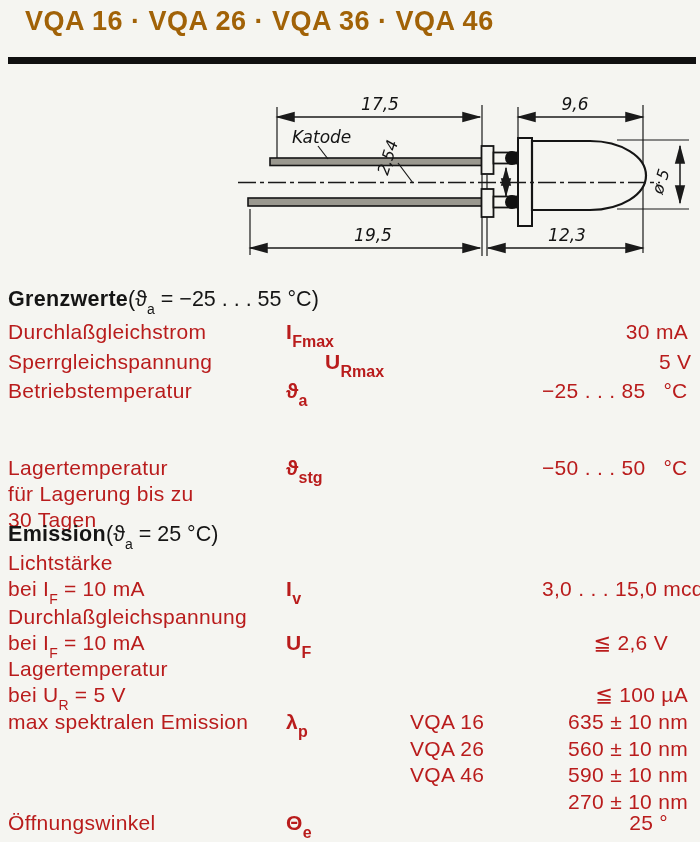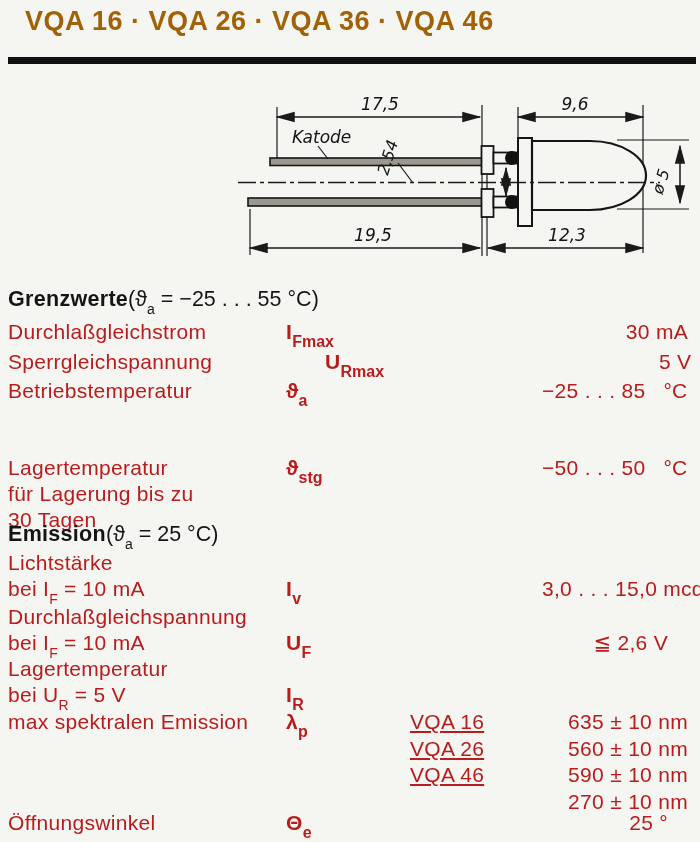--- a/index.html
+++ b/index.html
@@ -29,21 +29,21 @@
   .g-head{top:287px;}
   .k-head{top:522px;}
 
   .row{
     position:absolute;left:8px;width:688px;
     display:grid;grid-template-columns:278px 124px 132px 1fr;
     font-size:21px;letter-spacing:.3px;line-height:26px;color:#b91c1c;
   }
   .row .label{grid-column:1;}
   .row .sym{grid-column:2;font-weight:700;}
-  .row .models{grid-column:3;line-height:26.5px;text-decoration:underline;}
+  .row .models{grid-column:3;line-height:26.5px;}
   .row .val{grid-column:4;text-align:right;padding-right:8px;white-space:nowrap;}
   .row .val.models-vals{line-height:26.5px;}
   .row .val .vunit{display:inline-block;margin-left:18px;width:36px;text-align:left;}
   .row .val.indent{padding-right:28px;}
   sub{font-size:16px;position:relative;top:3px;letter-spacing:0;}
   .sym sub{font-weight:700;}
   .label sub{font-size:14px;font-weight:400;}
   .sec-head sub{font-size:14px;top:3px;position:relative;}
 
   .g-r1{top:319px;} .g-r2{top:349px;gap:39px;} .g-r3{top:378px;} .g-r4{top:407px;margin-top:48px;}
@@ -171,22 +171,22 @@
   <div class="sym"><span>U</span><sub>F</sub></div>
   <div class="models"></div>
   <div class="val indent"><span>≦ 2,6 V</span></div>
 </div>
 
 <div class="row k-r3 k-pad">
   <div class="label">
     <div>Lagertemperatur</div>
     <div><span>bei U</span><sub>R</sub><span> = 5 V</span></div>
   </div>
-  <div class="sym"><span>I</span><sub>R</sub></div>
-  <div class="models"></div>
+  <div class="models"></div>
+  <div class="val"><span>≦ 100 µA</span></div>
 </div>
 
 <div class="row k-r4">
   <div class="label">
     <div>max spektralen Emission</div>
   </div>
   <div class="sym"><span>λ</span><sub>p</sub></div>
   <div class="models">
     <div>VQA 16</div>
     <div>VQA 26</div>

